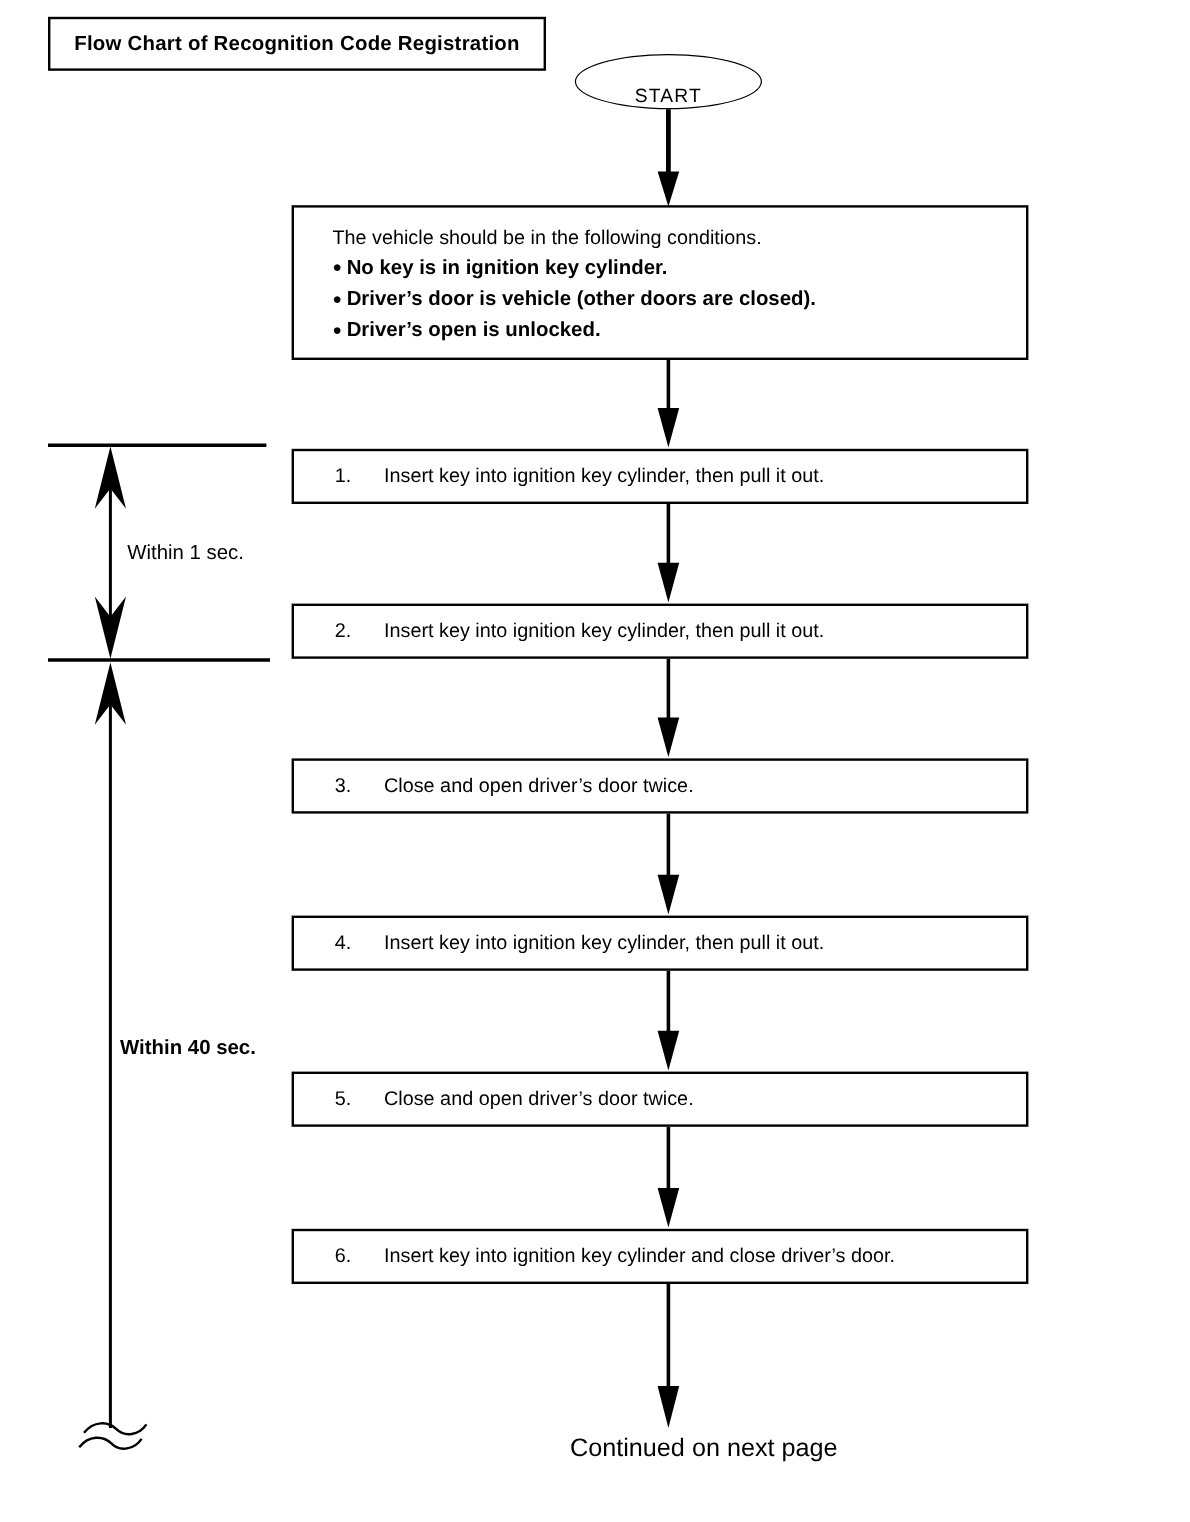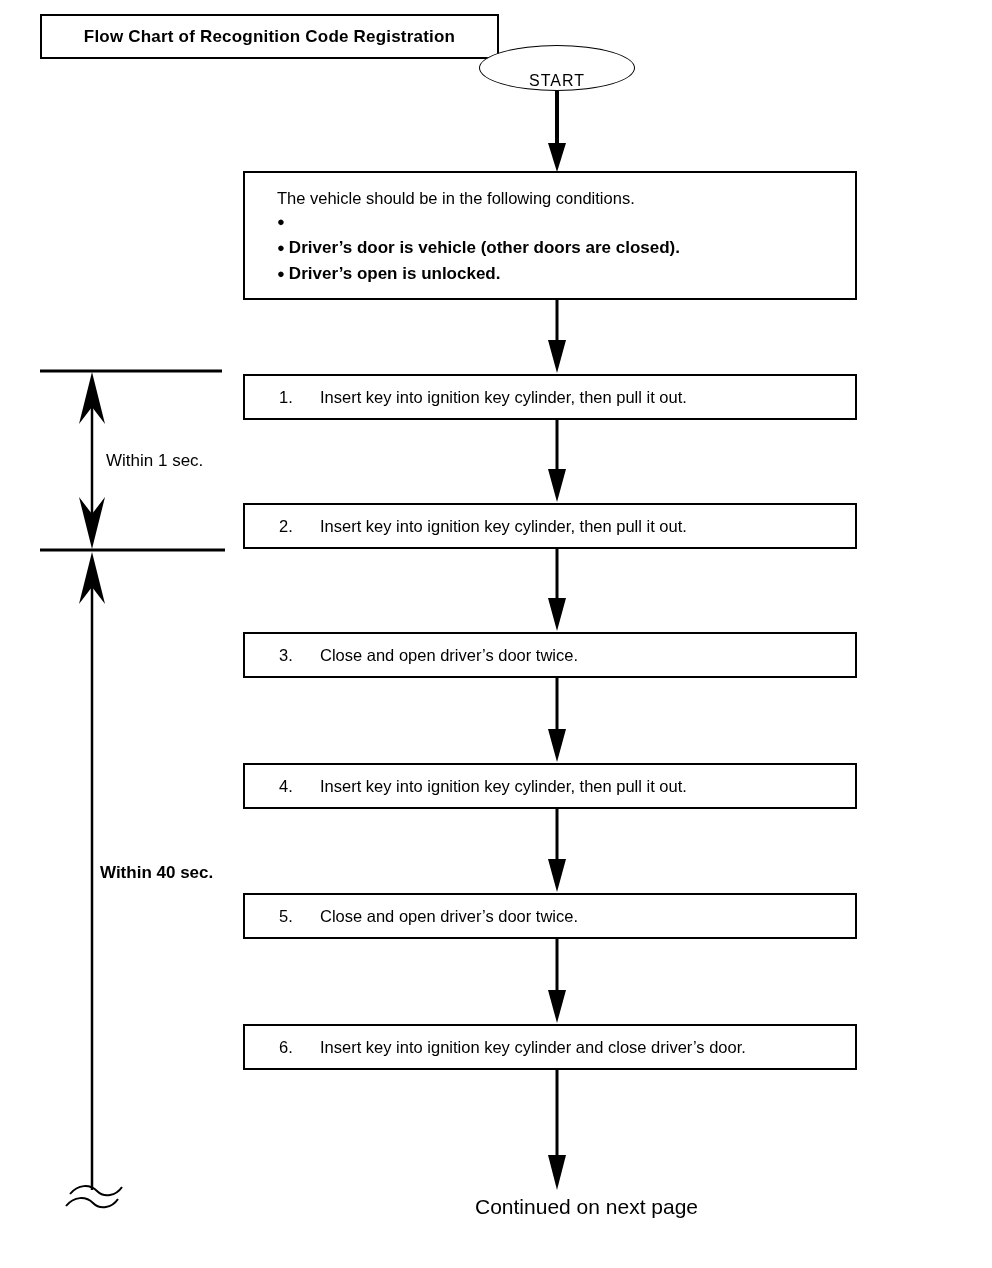--- a/index.html
+++ b/index.html
@@ -5,21 +5,21 @@
   html,body{margin:0;padding:0;background:#fff;}
   .canvas{
     position:relative;
     width:992px;height:1268px;
     background:#fff;
     font-family:"Liberation Sans", sans-serif;
     color:#000;
     overflow:hidden;
   }
   .title-box{
-    position:absolute;left:40px;top:14px;width:459px;height:45px;
+    position:absolute;left:40px;top:14px;width:415px;height:45px;
     border:2px solid #000;box-sizing:border-box;
     display:flex;align-items:center;justify-content:center;
     font-weight:bold;font-size:17px;letter-spacing:0.2px;
     background:#fff;
   }
   .start-node{
     position:absolute;left:479px;top:45px;width:156px;height:46px;
     border:1.5px solid #000;border-radius:50%;
     box-sizing:border-box;background:#fff;
     display:flex;align-items:flex-end;justify-content:center;
@@ -58,20 +58,21 @@
   </div>
 
   <div class="start-node">
     <span>START</span>
   </div>
 
   <div class="box conditions">
     <div class="intro">The vehicle should be in the following conditions.</div>
     <div class="cond-line">
       <span class="bullet">●</span>
+      <span>No key is in ignition key cylinder.</span>
     </div>
     <div class="cond-line">
       <span class="bullet">●</span>
       <span>Driver’s door is vehicle (other doors are closed).</span>
     </div>
     <div class="cond-line">
       <span class="bullet">●</span>
       <span>Driver’s open is unlocked.</span>
     </div>
   </div>

